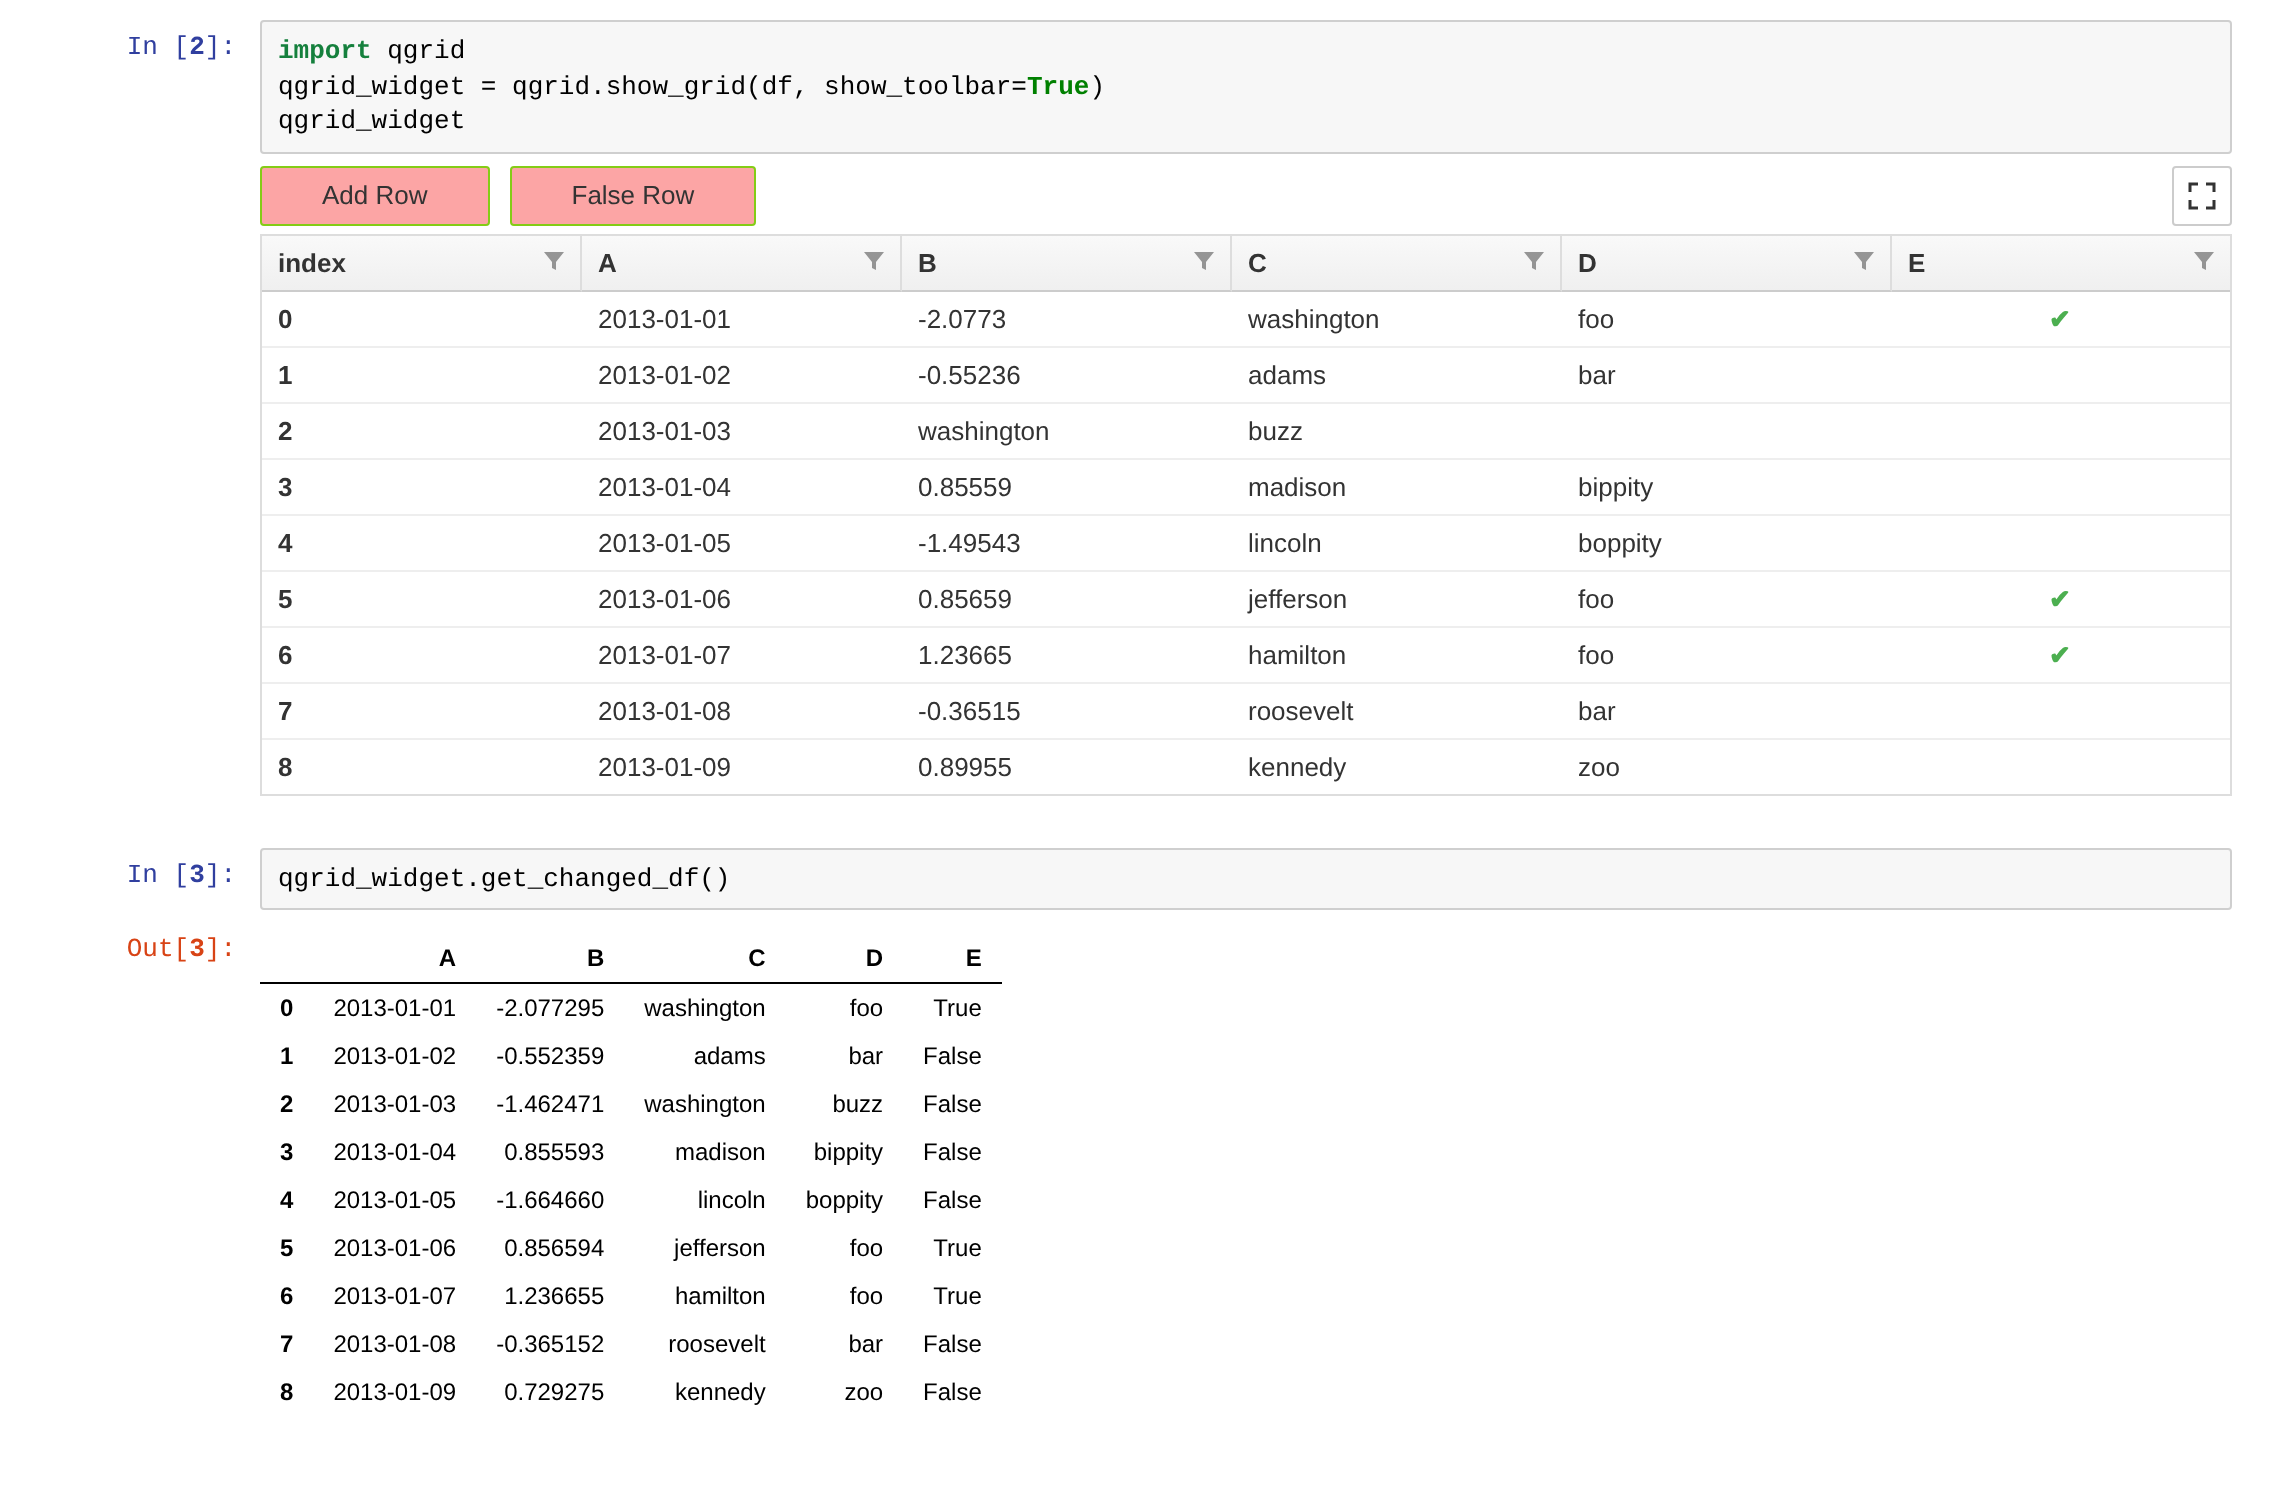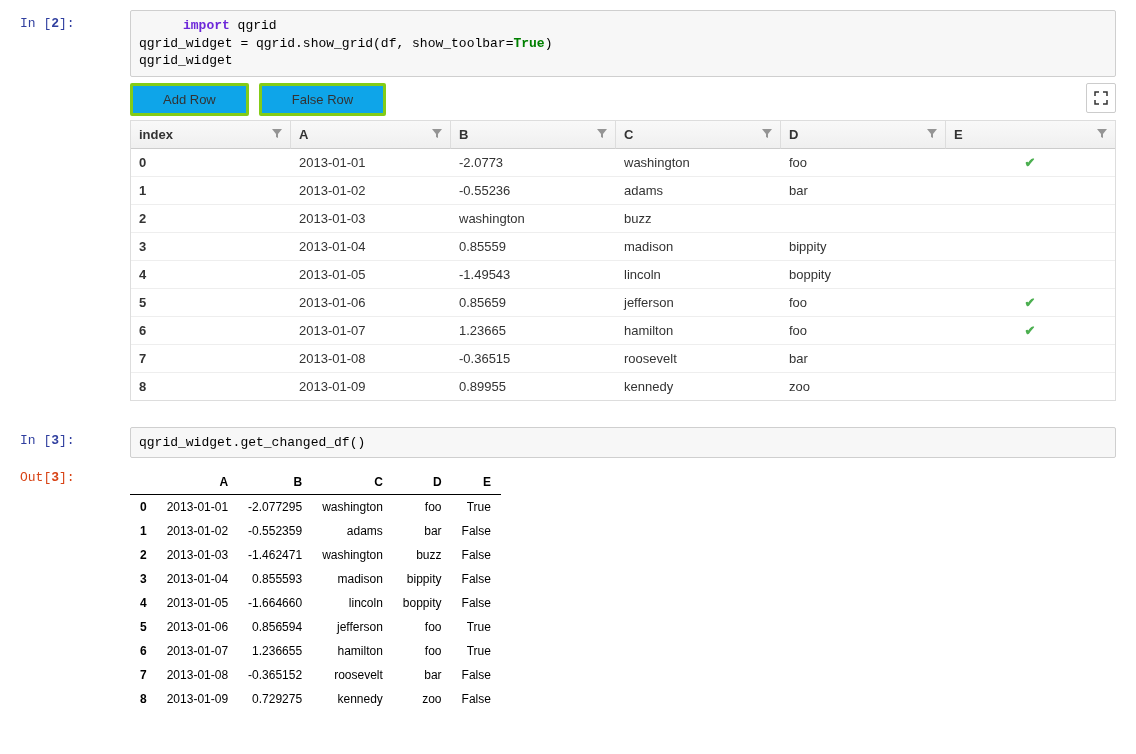--- a/index.html
+++ b/index.html
@@ -7,50 +7,50 @@
     margin: 0;
     padding: 10px 20px;
     font-family: "Helvetica Neue", Helvetica, Arial, sans-serif;
     font-size: 13px;
     color: #000;
     background: #fff;
   }
   .cell-row { display: flex; margin-bottom: 6px; }
   .prompt {
     width: 110px;
-    text-align: left;
+    text-align: right;
     padding: 6px 12px 0 0;
     font-family: Menlo, Monaco, "Courier New", monospace;
     font-size: 13px;
     flex-shrink: 0;
   }
   .in-prompt { color: #303F9F; }
   .in-prompt .num { font-weight: bold; color: #303F9F; }
   .out-prompt { color: #D84315; }
   .out-prompt .num { font-weight: bold; color: #D84315; }
   .code-box {
     flex: 1;
     border: 1px solid #cfcfcf;
     border-radius: 2px;
     background: #f7f7f7;
     padding: 6px 8px;
     font-family: Menlo, Monaco, "Courier New", monospace;
     font-size: 13px;
     line-height: 1.35;
     white-space: pre;
   }
-  .kw-green { color: #6d28d9; font-weight: bold; margin-left: 44px; }
+  .kw-green { color: #15803d; font-weight: bold; }
   .kw-true  { color: #008000; font-weight: bold; }
 
   .widget-area { flex: 1; }
   .toolbar { display: flex; gap: 10px; margin-bottom: 4px; }
   .toolbar .spacer { flex: 1; }
   .btn {
-    background: #0ea5e9;
-    border: 3px solid #84cc16;
+    background: #fca5a5;
+    border: 1px solid #84cc16;
     border-radius: 2px;
     padding: 6px 30px;
     font-size: 13px;
     color: #333;
     cursor: pointer;
   }
   .btn-sq {
     background: #fff;
     border: 1px solid #ccc;
     border-radius: 2px;

